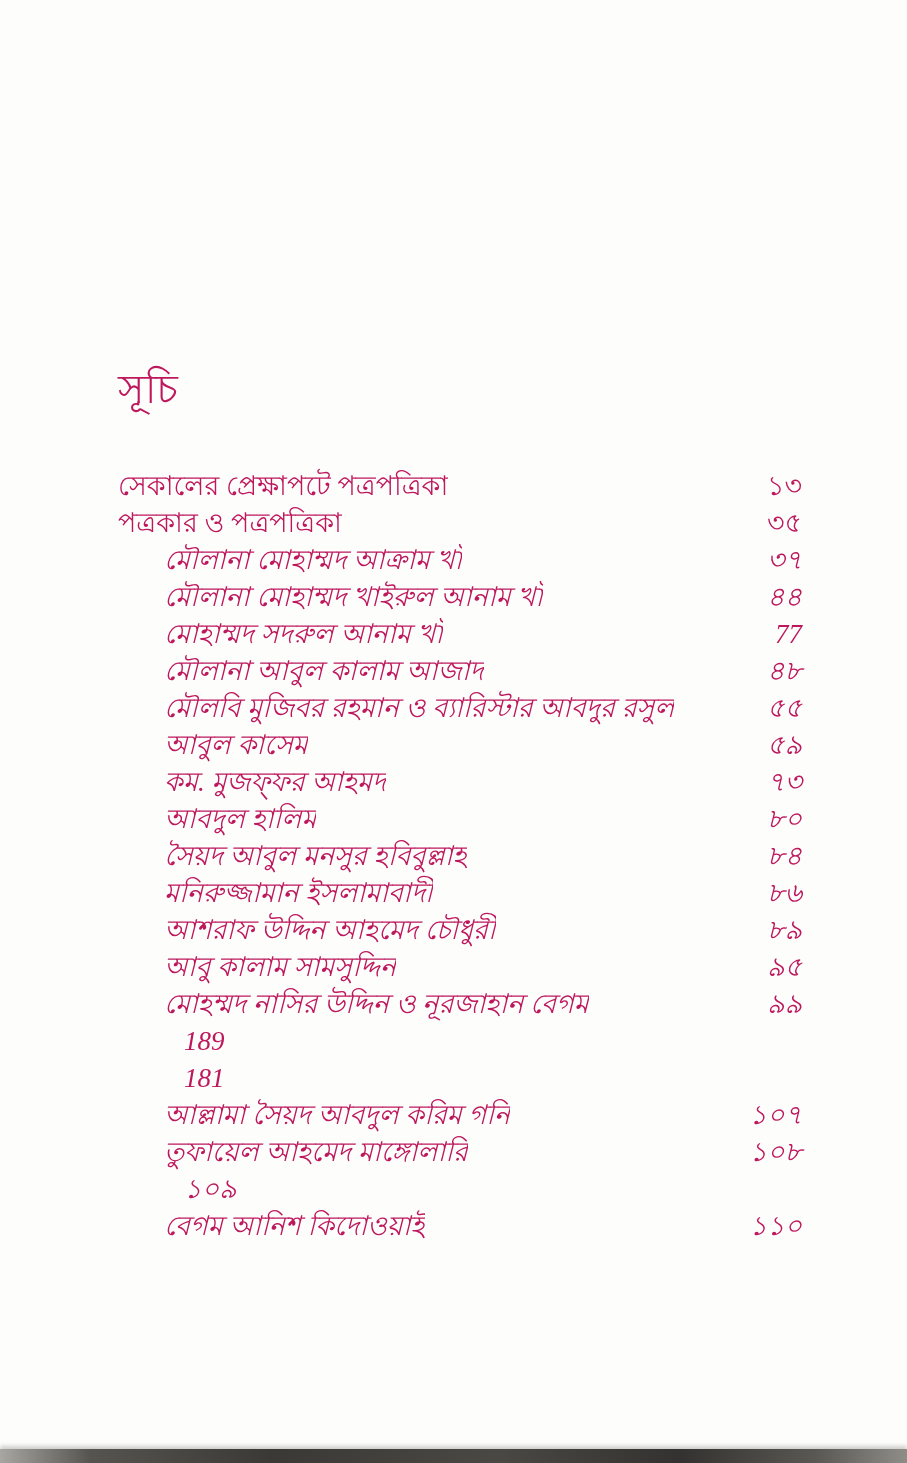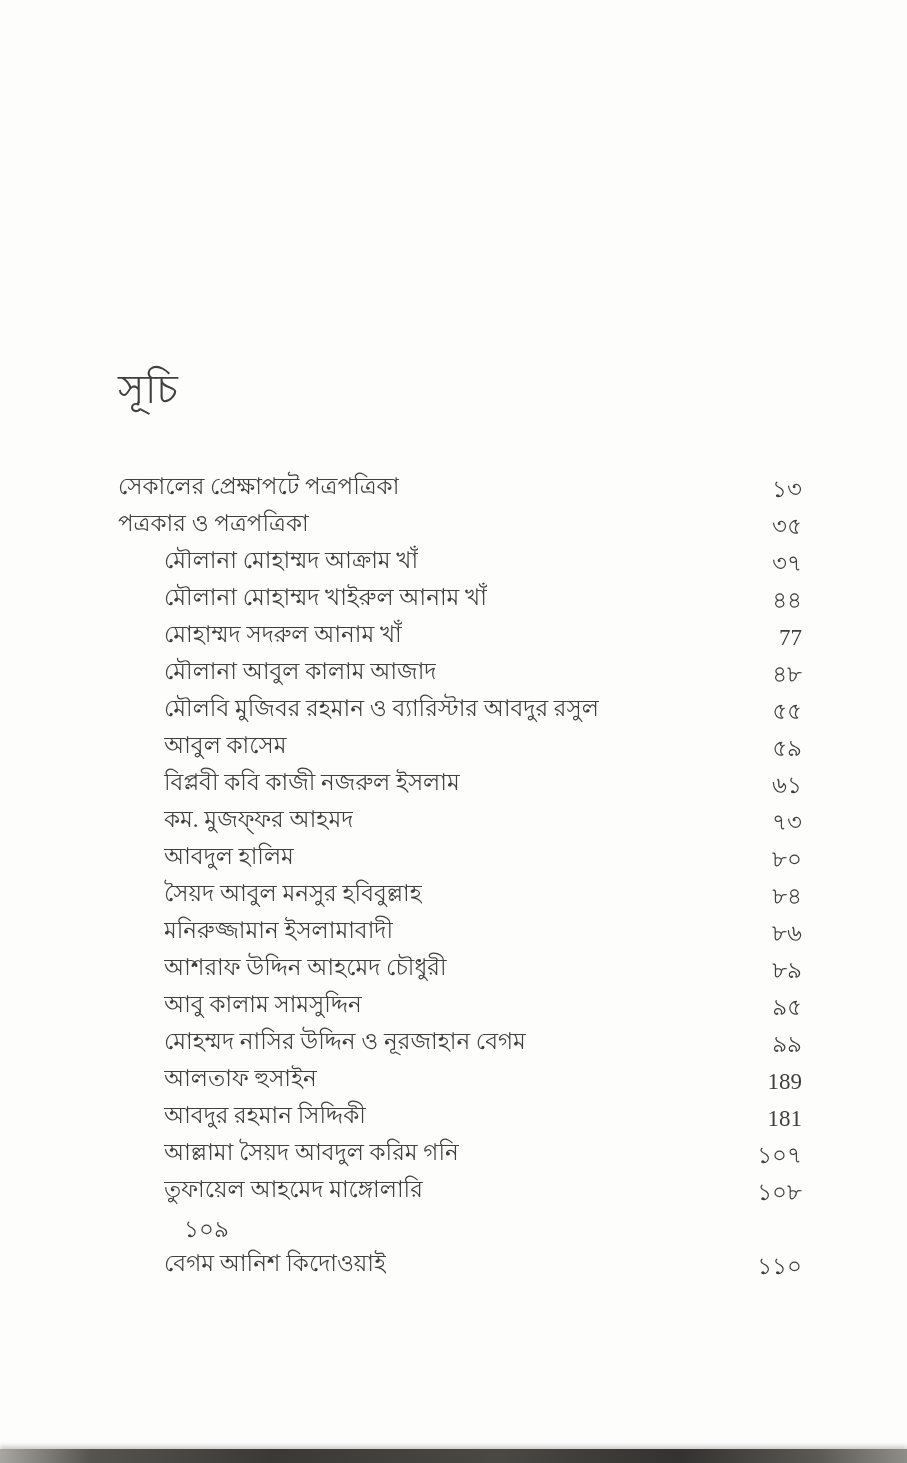--- a/index.html
+++ b/index.html
@@ -7,48 +7,49 @@
     padding: 0;
     background: #ffffff;
   }
   .page {
     position: relative;
     width: 907px;
     height: 1463px;
     background: #fdfdfc;
     overflow: hidden;
     font-family: "Liberation Serif", "DejaVu Serif", serif;
-    color: #404040;
+    color: #be185d;
   }
   .heading {
     position: absolute;
     left: 118px;
     top: 358px;
     margin: 0;
     font-size: 40px;
     font-weight: normal;
     letter-spacing: 0.5px;
   }
   .toc {
     position: absolute;
     left: 118px;
     right: 105px;
     top: 468px;
   }
   .row {
     display: flex;
     justify-content: space-between;
-    align-items: center;
+    align-items: flex-end;
     height: 37px;
-    font-size: 23px;
+    font-size: 27px;
     line-height: 37px;
     white-space: nowrap;
   }
   .row.indent {
     padding-left: 46px;
+    font-style: italic;
   }
   .row .label {
     overflow: hidden;
   }
   .row .page-num {
     margin-left: 20px;
     text-align: right;
     margin-top: 6px;
   }
   .bottom-shadow {
@@ -103,24 +104,20 @@
   <div class="row indent">
     <span class="label">মৌলবি মুজিবর রহমান ও ব্যারিস্টার আবদুর রসুল</span>
     <span class="page-num">৫৫</span>
   </div>
 
   <div class="row indent">
     <span class="label">আবুল কাসেম</span>
     <span class="page-num">৫৯</span>
   </div>
 
-  <div class="row indent">
-    <span class="label">বিপ্লবী কবি কাজী নজরুল ইসলাম</span>
-    <span class="page-num">৬১</span>
-  </div>
 
   <div class="row indent">
     <span class="label">কম. মুজফ্ফর আহমদ</span>
     <span class="page-num">৭৩</span>
   </div>
 
   <div class="row indent">
     <span class="label">আবদুল হালিম</span>
     <span class="page-num">৮০</span>
   </div>
@@ -146,26 +143,24 @@
   </div>
 
 
   <div class="row indent">
     <span class="label">মোহম্মদ নাসির উদ্দিন ও নূরজাহান বেগম</span>
     <span class="page-num">৯৯</span>
   </div>
 
 
   <div class="row indent">
-    <span class="label">আলতাফ হুসাইন</span>
     <span class="page-num">189</span>
   </div>
 
   <div class="row indent">
-    <span class="label">আবদুর রহমান সিদ্দিকী</span>
     <span class="page-num">181</span>
   </div>
 
   <div class="row indent">
     <span class="label">আল্লামা সৈয়দ আবদুল করিম গনি</span>
     <span class="page-num">১০৭</span>
   </div>
 
   <div class="row indent">
     <span class="label">তুফায়েল আহমেদ মাঙ্গোলারি</span>

